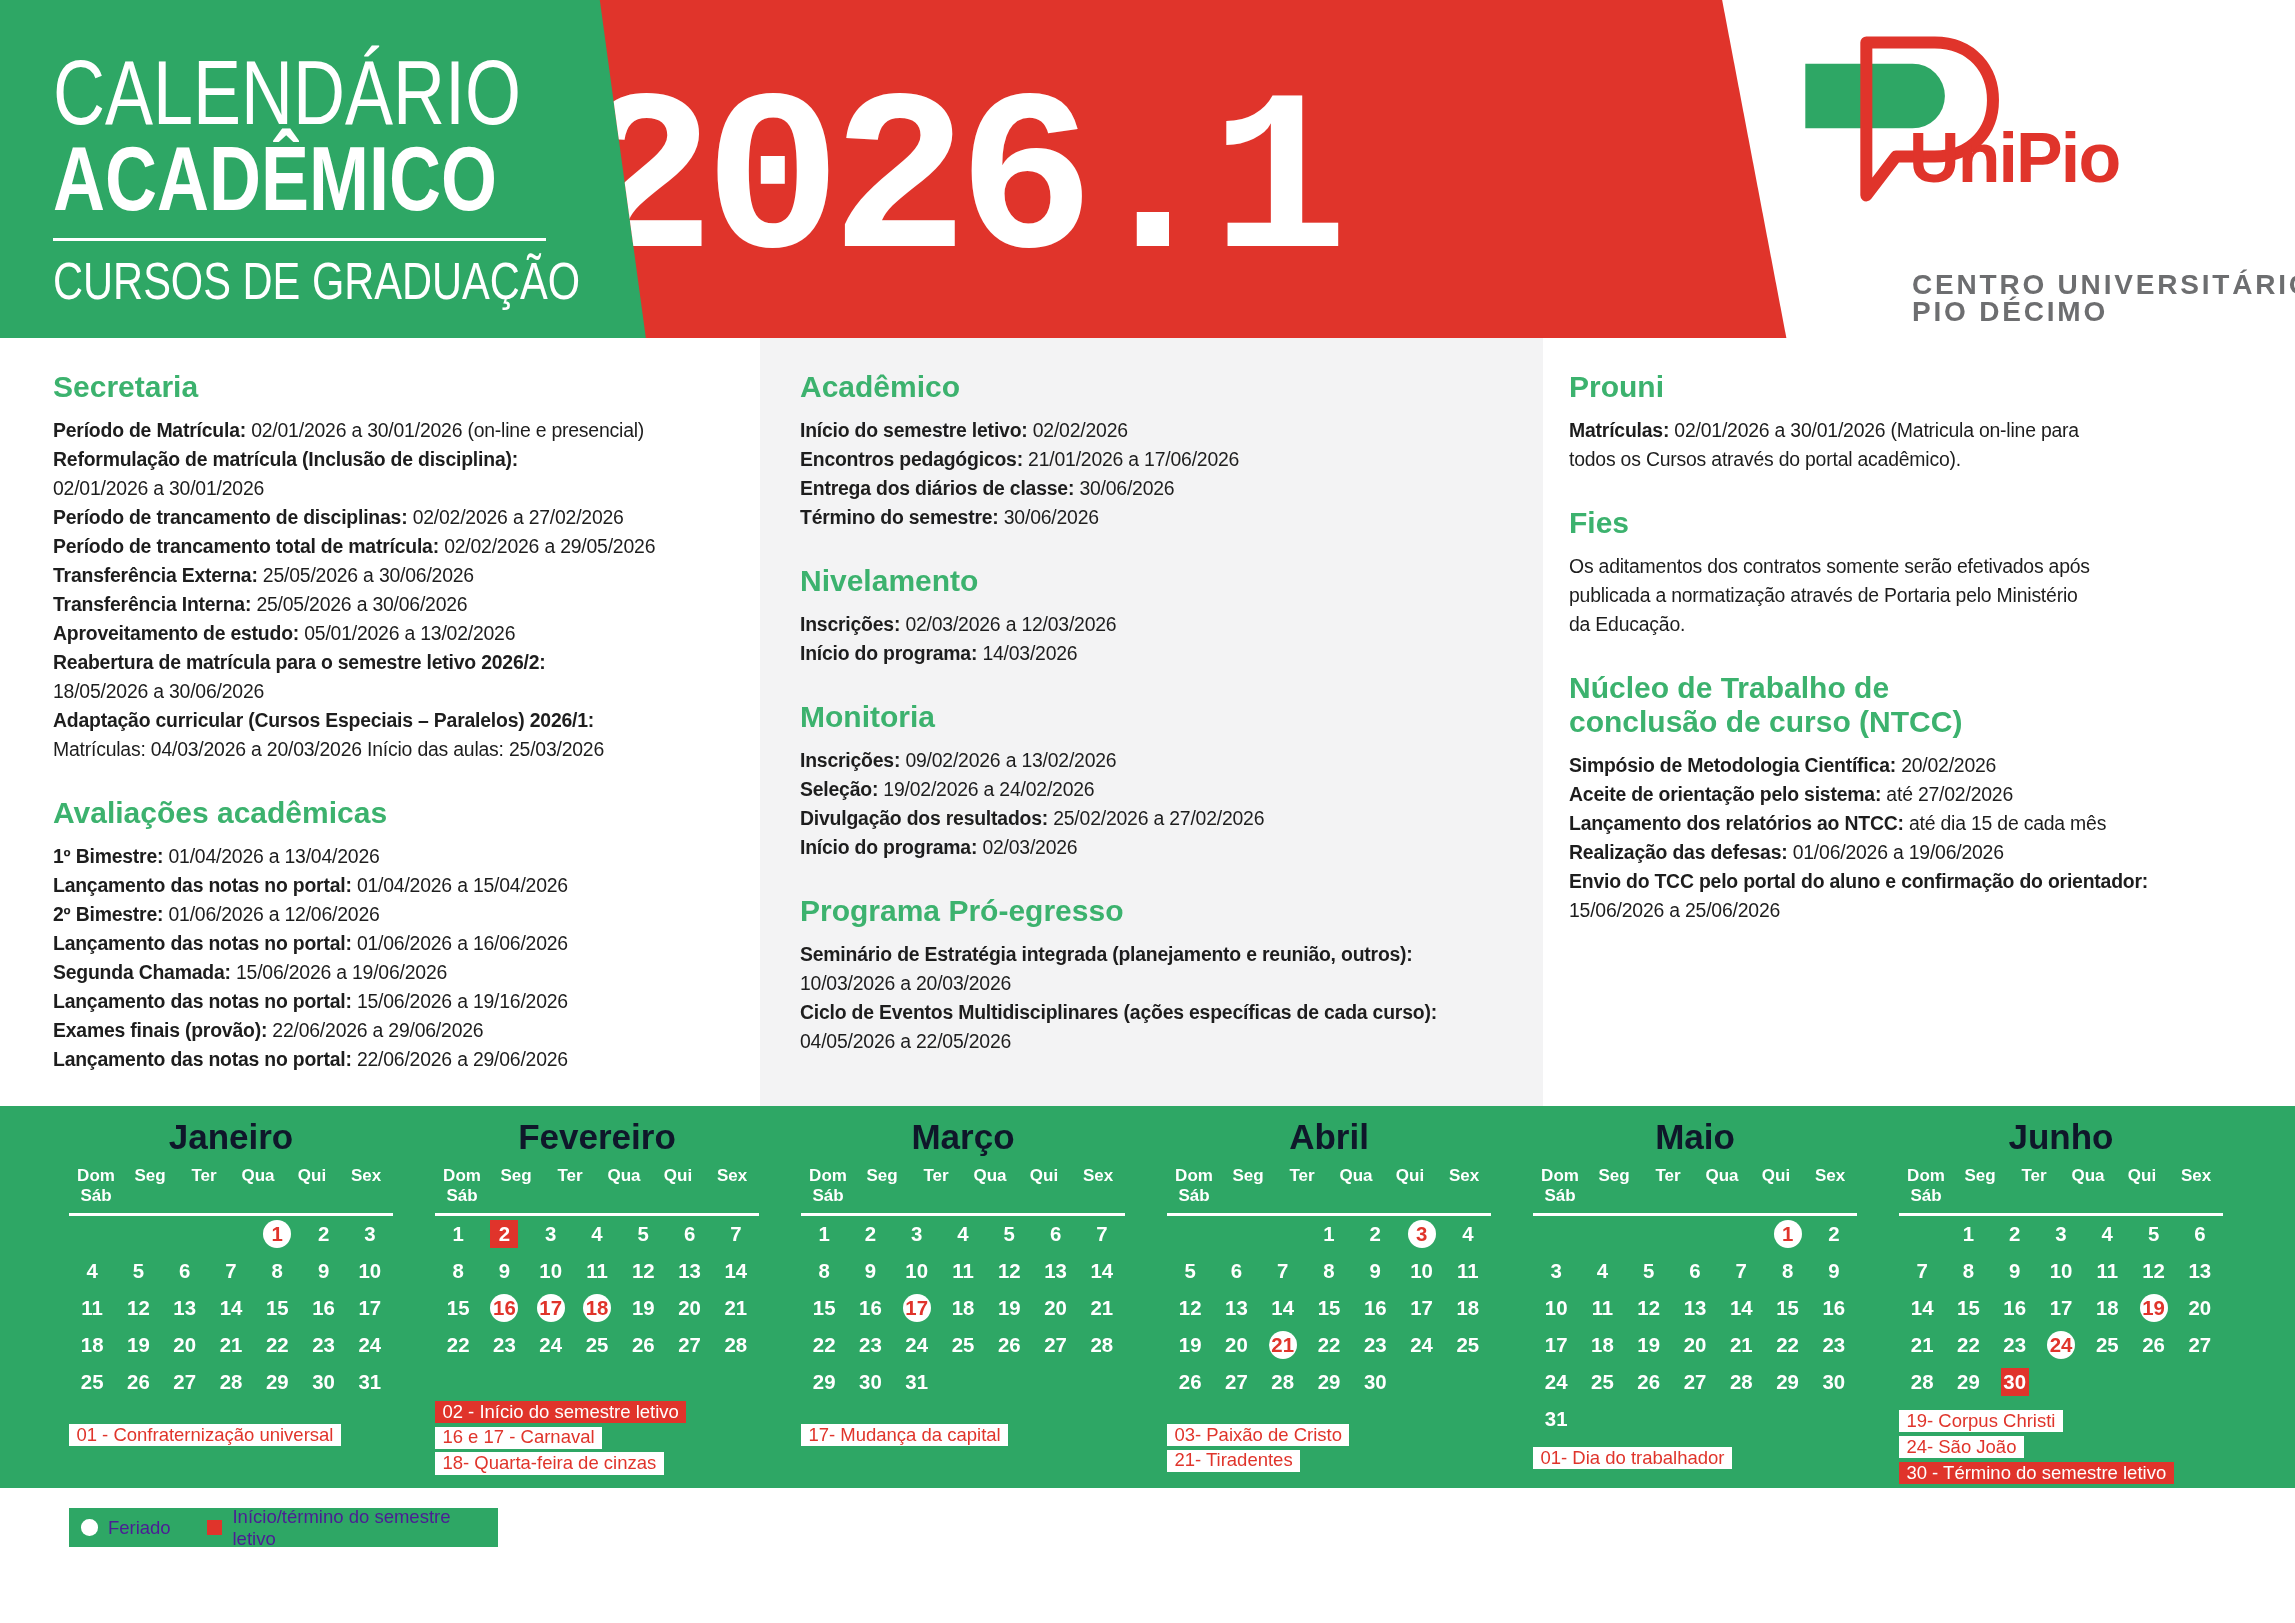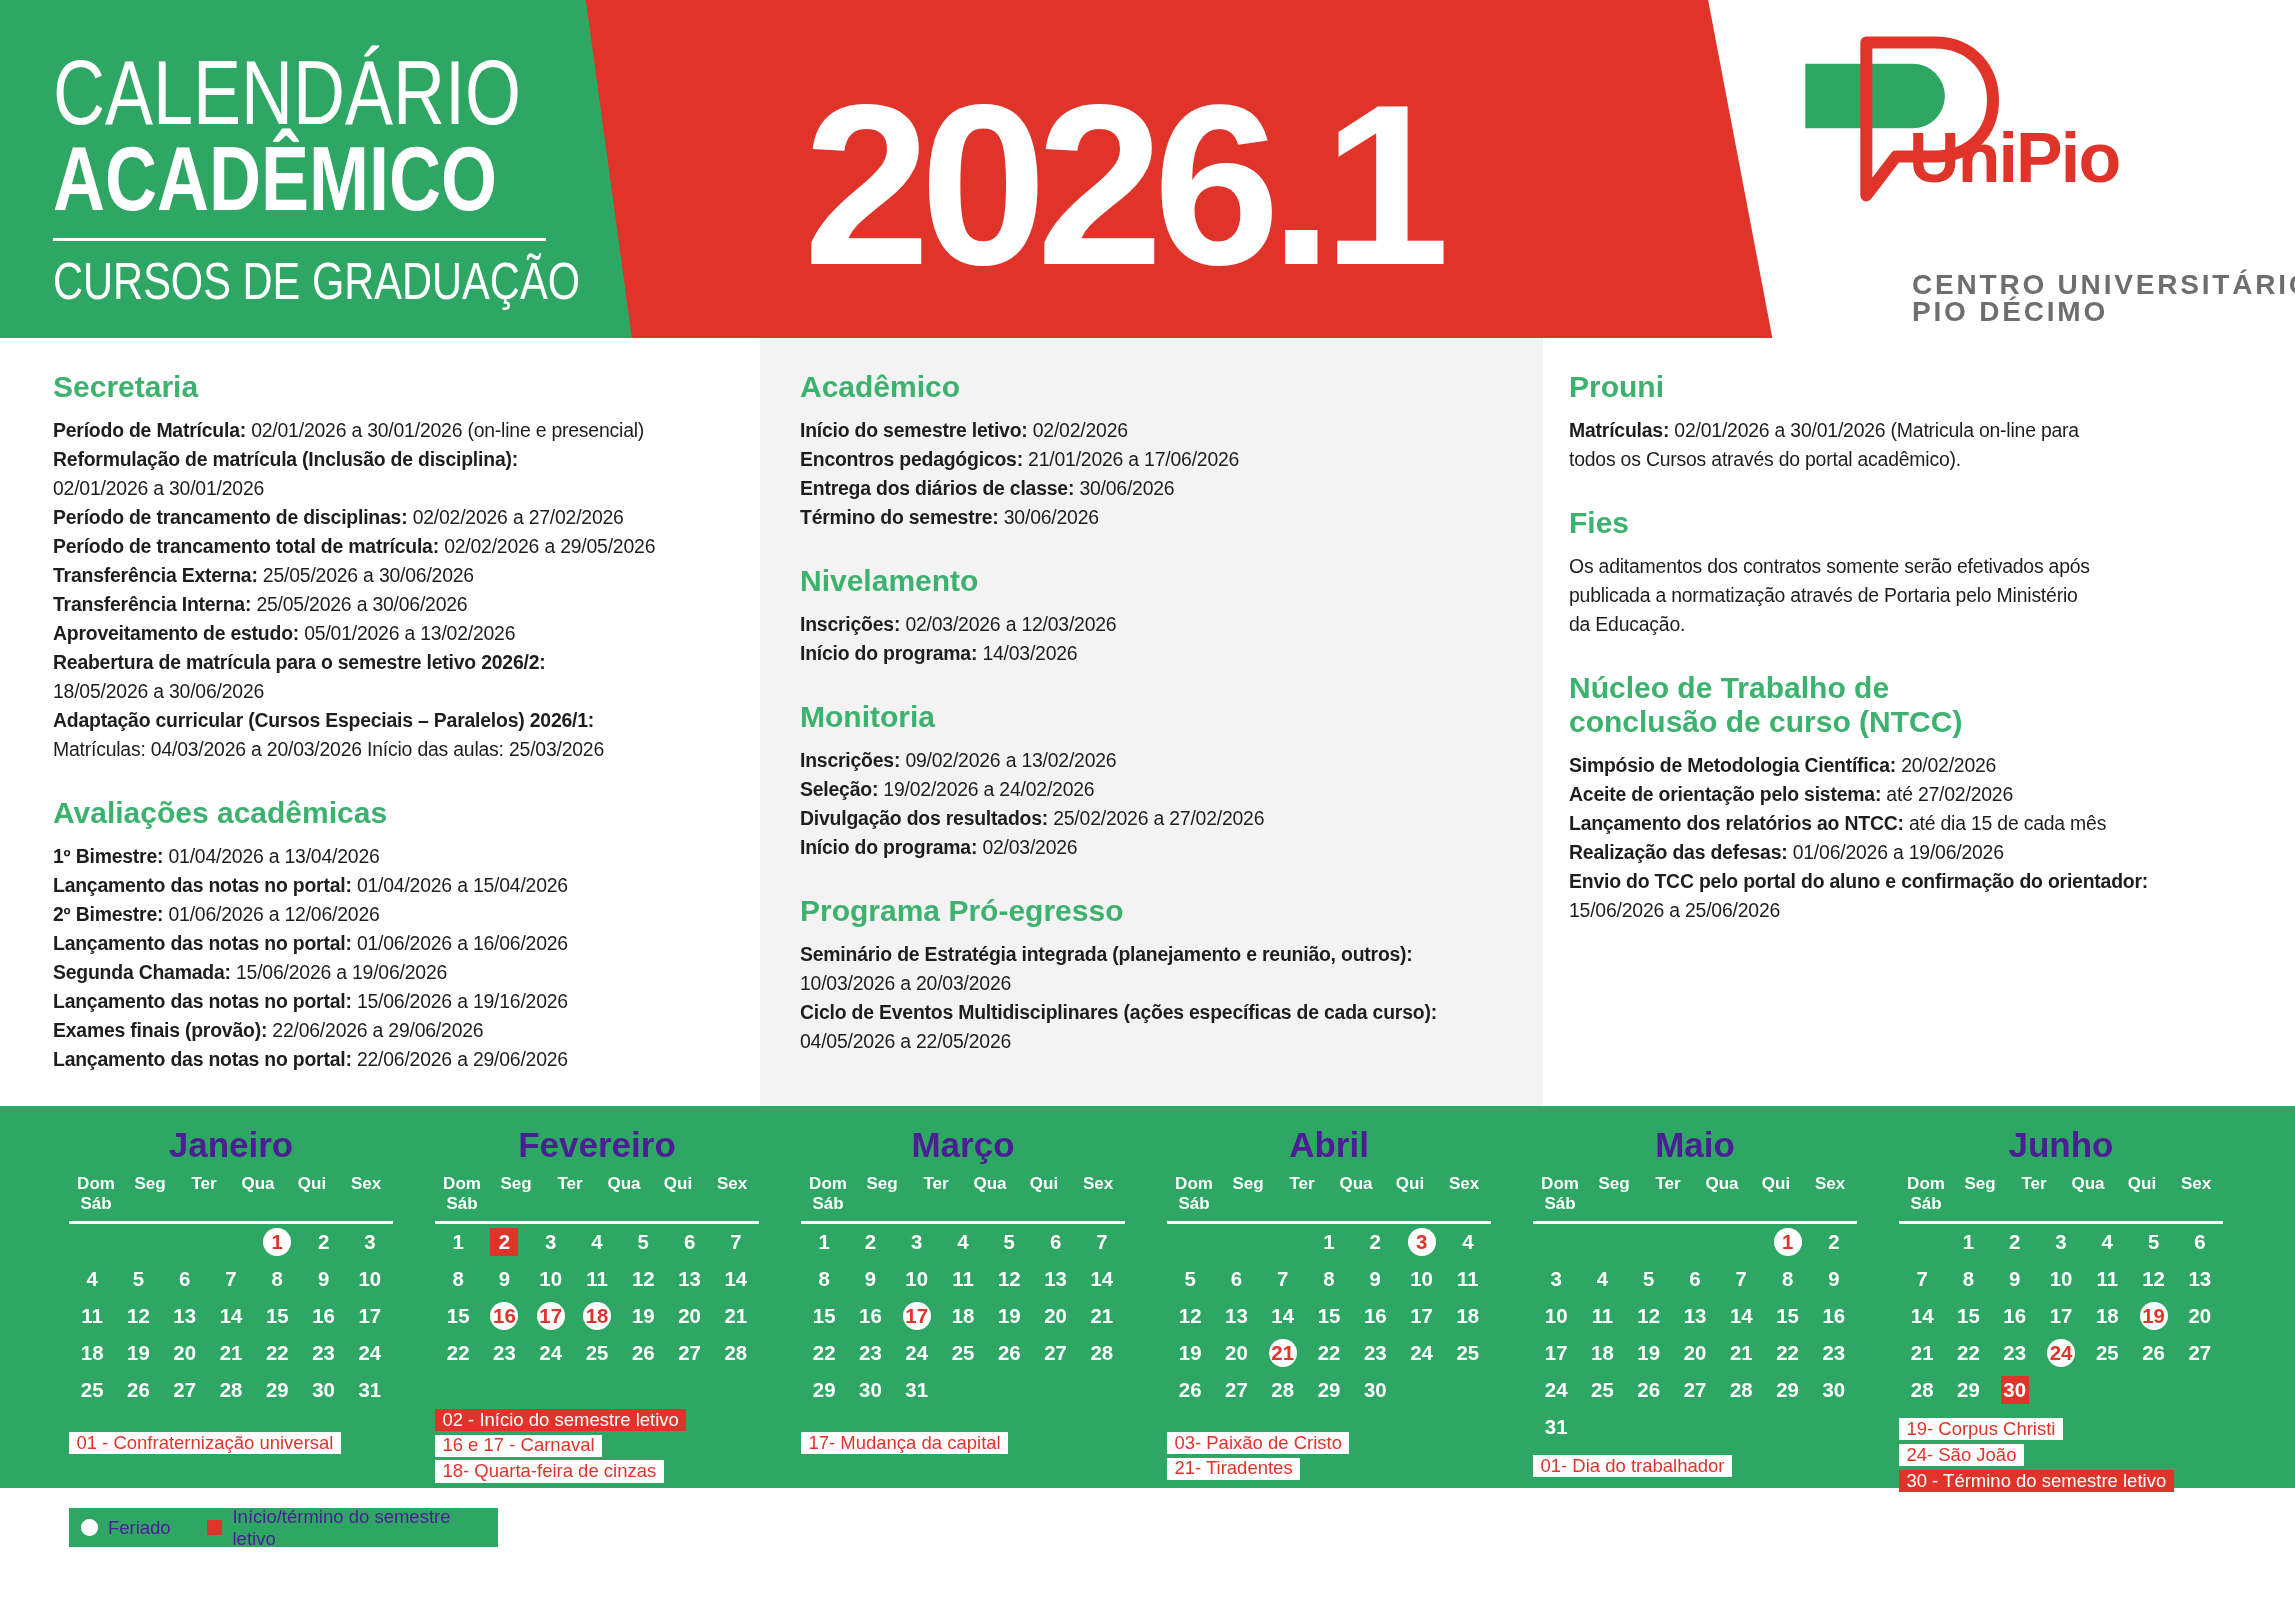--- a/index.html
+++ b/index.html
@@ -10,23 +10,23 @@
     --panel:#F3F3F4;
     --gray:#6D6E70;
   }
   html,body{margin:0;padding:0;background:#fff;}
   #canvas{
     position:relative;width:2295px;height:1623px;overflow:hidden;
     font-family:"Liberation Sans", sans-serif;background:#fff;
   }
   
   .hdr-green{position:absolute;left:0;top:0;width:676px;height:338px;background:var(--green);}
-  .hdr-red{position:absolute;left:564px;top:0;width:1212px;height:338px;background:var(--red);
+  .hdr-red{position:absolute;left:578px;top:0;width:1212px;height:338px;background:var(--red);
     clip-path:polygon(1.8% 0, 94.4% 0, 99.7% 100%, 5.6% 100%);
-    display:flex;align-items:center;justify-content:center;padding-right:97px;box-sizing:border-box;}
+    display:flex;align-items:center;padding-right:97px;box-sizing:border-box;font-family:Liberation Mono, monospace;}
   .semester{font-size:228px;font-weight:800;color:#fff;letter-spacing:-10.2px;padding-top:32px;}
   .brand{position:absolute;left:53px;top:55px;color:#fff;}
   .brand-l1{font-size:90px;line-height:76px;font-weight:400;transform:scaleX(0.80);transform-origin:left top;white-space:nowrap;}
   .brand-l2{font-size:90px;line-height:83px;font-weight:800;margin-top:7.4px;transform:scaleX(0.80);transform-origin:left top;white-space:nowrap;}
   .brand-rule{width:493px;height:3.2px;background:#fff;margin-top:16.7px;}
   .brand-l3{font-size:52px;line-height:55px;font-weight:400;margin-top:13px;transform:scaleX(0.80);transform-origin:left top;white-space:nowrap;}
   
   .logo-icon{position:absolute;left:1805px;top:35px;}
   .logo-name{position:absolute;left:1909px;top:118px;font-size:70px;font-weight:800;color:var(--red);letter-spacing:-1.9px;}
   .logo-sub{position:absolute;left:1912px;top:271px;font-size:28px;line-height:27px;font-weight:700;color:var(--gray);letter-spacing:2.8px;white-space:nowrap;}
@@ -36,21 +36,21 @@
   .info-col[data-col="0"]{left:53px;width:703px;}
   .info-col[data-col="1"]{left:800px;width:724px;}
   .info-col[data-col="2"]{left:1569px;width:685px;}
   .section{margin:0 0 32px 0;}
   .section-title{margin:0 0 12px 0;font-size:30px;line-height:34px;font-weight:800;color:var(--green-title);}
   .line{font-size:19.4px;line-height:29px;color:var(--ink);letter-spacing:-0.2px;}
   .line b{font-weight:800;}
   
   .cal-band{position:absolute;left:0;top:1106px;width:2295px;height:382px;background:var(--green);}
   .month{position:absolute;top:0;width:324px;}
-  .month-title{text-align:center;font-size:35px;line-height:38px;font-weight:800;color:#4c1d95;margin-top:20px;}
+  .month-title{text-align:center;font-size:35px;line-height:38px;font-weight:800;color:#0f172a;margin-top:12px;}
   .dow-row{display:grid;grid-template-columns:repeat(6,1fr);margin-top:10px;}
   .dow{font-size:17px;font-weight:800;color:#fff;text-align:center;}
   .month-rule{height:2.3px;background:#fff;margin-top:7.4px;}
   .day-grid{display:grid;grid-template-columns:repeat(7,1fr);grid-auto-rows:37px;}
   .day{display:flex;align-items:center;justify-content:center;font-size:20.4px;font-weight:800;color:#fff;}
   .day .badge{width:28px;height:28px;border-radius:50%;background:#fff;color:var(--red);display:flex;align-items:center;justify-content:center;}
   .day .badge.square{border-radius:0;background:var(--red);color:#fff;}
   .legend{margin-top:23px;}
   .m1 .legend{margin-top:37px;}
   .m4 .legend,.m5 .legend{margin-top:9.3px;}

